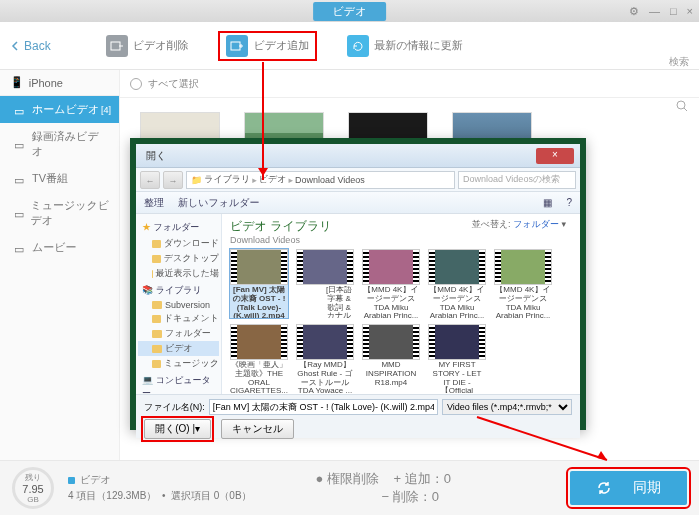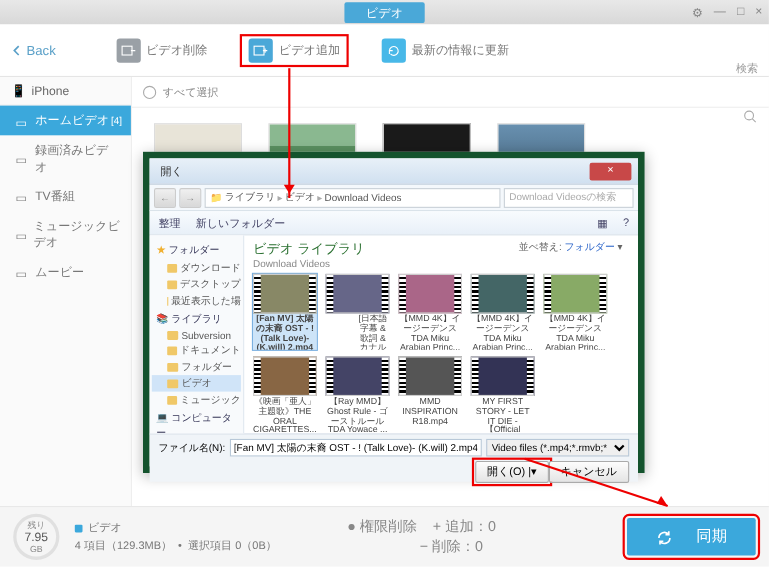--- a/index.html
+++ b/index.html
@@ -59,31 +59,31 @@
 .file-grid { display: flex; flex-wrap: wrap; gap: 6px 8px; margin-top: 4px; }
 .file { width: 58px; font-size: 8px; text-align: center; color: #444; line-height: 1.1; }
 .file.sel { background: #cde4f8; outline: 1px solid #7ab0e0; }
 .fthumb { width: 58px; height: 36px; background: #222; border: 1px solid #ccc; margin-bottom: 1px; position: relative; }
 .fthumb::after { content: ""; position: absolute; right: 0; top: 0; bottom: 0; width: 6px; background: repeating-linear-gradient(#fff 0 2px,#000 2px 4px); }
 .fthumb::before { content: ""; position: absolute; left: 0; top: 0; bottom: 0; width: 6px; background: repeating-linear-gradient(#fff 0 2px,#000 2px 4px); }
 .dlg-foot { height: 44px; border-top: 1px solid #d8e0e8; padding: 4px 8px; background: #f0f4f8; }
 .fn-row { display: flex; align-items: center; gap: 4px; font-size: 9px; margin-bottom: 4px; }
 .fn-row input { flex: 1; border: 1px solid #b8c8d8; padding: 1px 3px; font-size: 9px; height: 16px; }
 .fn-row select { width: 130px; border: 1px solid #b8c8d8; font-size: 9px; height: 16px; }
-.btn-row { display: flex; justify-content: flex-end; gap: 0; }
+.btn-row { display: flex; gap: 10px; }
 .dlg-btn { padding: 2px 10px; font-size: 10px; background: linear-gradient(#fdfdfd,#e4e4e4); border: 1px solid #aaa; border-radius: 2px; cursor: pointer; }
 .hl-red2 { outline: 2px solid #e00; outline-offset: 1px; }
 .bottom-bar { position: absolute; bottom: 0; left: 0; right: 0; height: 55px; background: #f5f5f5; display: flex; align-items: center; padding: 0 12px; border-top: 1px solid #e8e8e8; }
 .gauge { width: 42px; height: 42px; border: 3px solid #e0e0e0; border-radius: 50%; display: flex; flex-direction: column; align-items: center; justify-content: center; font-size: 8px; color: #888; }
 .gauge .n { font-size: 11px; color: #555; }
 .binfo { margin-left: 14px; font-size: 10px; color: #777; }
 .binfo .row1 { display: flex; align-items: center; gap: 5px; margin-bottom: 2px; }
 .dot { width: 7px; height: 7px; background: #3ba8dc; border-radius: 1px; }
 .mid-info { margin-left: 64px; font-size: 13px; color: #888; line-height: 1.4; }
-.sync-btn { margin-left: auto; background: #3ba8dc; color: #fff; padding: 8px 26px; font-size: 14px; border-radius: 2px; cursor: pointer; display: flex; align-items: flex-end; gap: 21px; outline: 2px solid #e00; outline-offset: 2px; }
+.sync-btn { margin-left: auto; background: #3ba8dc; color: #fff; padding: 8px 26px; font-size: 14px; border-radius: 2px; cursor: pointer; display: flex; align-items: center; gap: 21px; outline: 2px solid #e00; outline-offset: 2px; }
 .arrow-red { position: absolute; pointer-events: none; }
 .arrow1 { left: 262px; top: 62px; width: 2px; height: 118px; background: #e00; }
 .arrow1::after { content: ""; position: absolute; bottom: -1px; left: -4px; border: 5px solid transparent; border-top: 8px solid #e00; }
 .arrow2 { left: 472px; top: 412px; width: 148px; height: 58px; }
 .arrow2 svg { width: 100%; height: 100%; }
 .tb-export { background: #9aa0a6; }
 .tb-add { background: #4aa8d8; }
 .tb-del { background: #9aa0a6; }
 .tb-refresh { background: #48b8e8; }
 </style>

